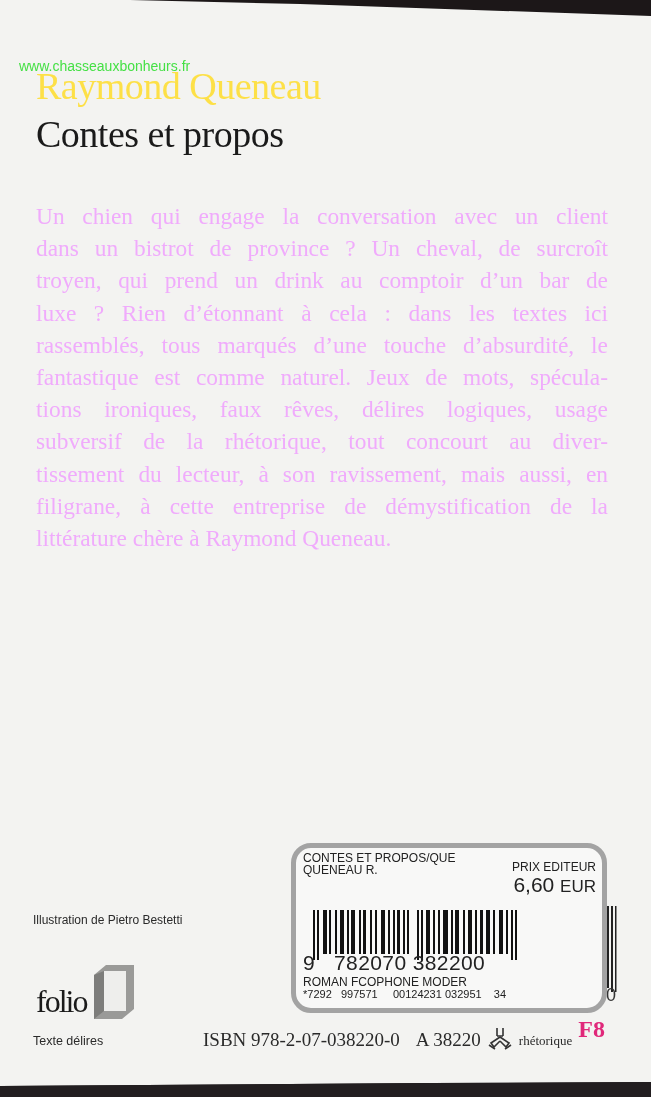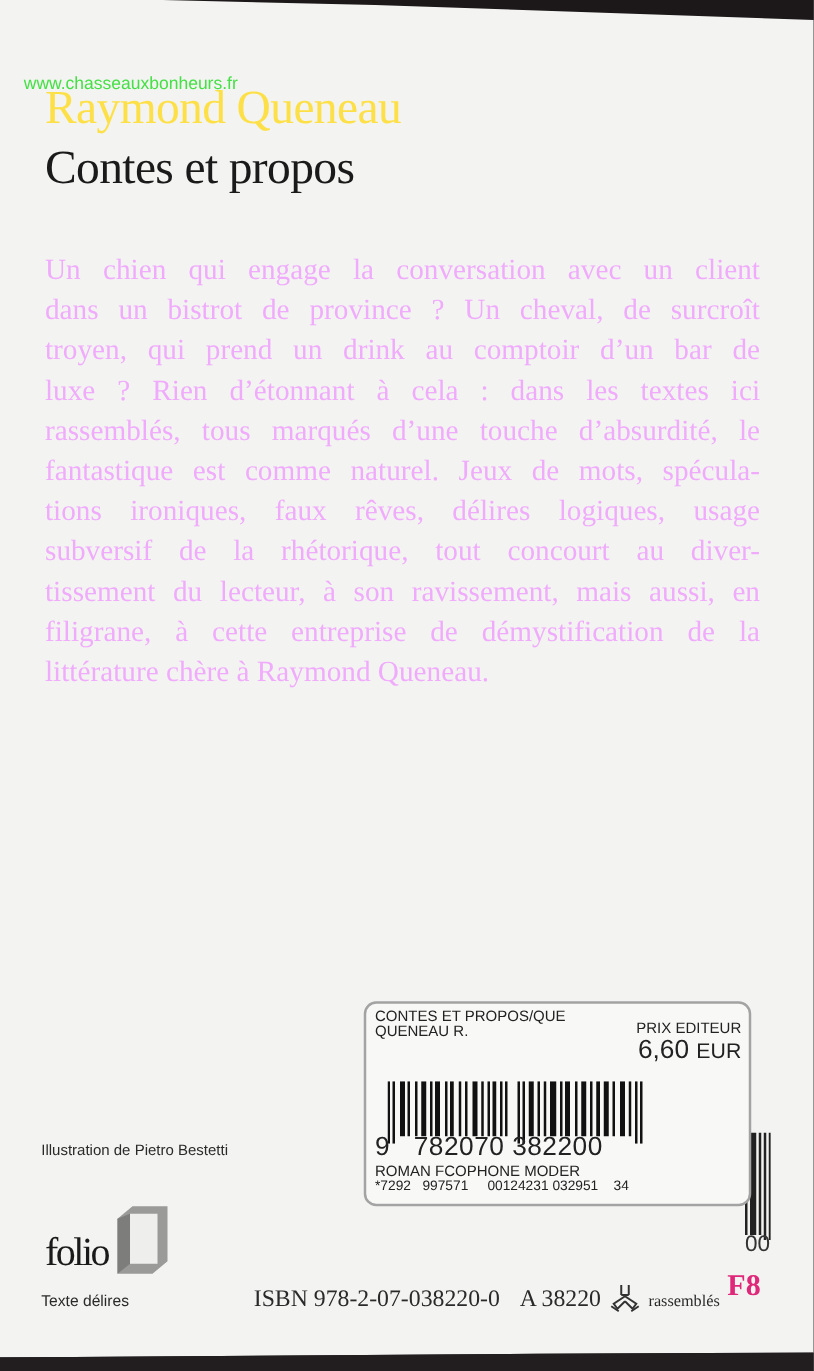--- a/index.html
+++ b/index.html
@@ -71,23 +71,23 @@
       font-family: Liberation Serif, serif;
       font-size: 19px; color: #2a2a2a; white-space: nowrap;
       display: flex; align-items: flex-end;
     }
     .isbn-line .gap { display: inline-block; width: 16px; }
     .isbn-line .cat-label { font-size: 13px; margin-left: 6px; margin-bottom: 2px; }
     .isbn-line .cat-code { font-size: 24px; font-weight: bold; color: #e0287a; margin-left: 6px; position: relative; top: -8px; }
     .recycle-icon { display: inline-block; width: 26px; height: 24px; margin-left: 6px; }
     
     .label {
-      position: absolute; left: 291px; top: 801px; width: 306px; height: 160px;
+      position: absolute; left: 291px; top: 843px; width: 306px; height: 160px;
       background: #f8f8f7;
-      border: 2px solid #a3a3a3; border-radius: 10px;
+      border: 5px solid #a3a3a3; border-radius: 20px;
       font-family: "Liberation Sans", sans-serif; color: #222;
       z-index: 2;
     }
     .label .l-title { position: absolute; left: 7px; top: 4px; font-size: 12px; line-height: 12px; }
     .label .l-prix { position: absolute; right: 6px; top: 12px; font-size: 12px; margin-left: 23px; }
     .label .l-price { position: absolute; right: 6px; top: 25px; font-size: 21px; margin-left: 36px; }
     .label .l-price .cur { font-size: 17px; }
     .label .barcode { position: absolute; left: 17px; top: 62px; width: 220px; height: 50px; }
     .label .b-first { position: absolute; left: 7px; top: 103px; font-size: 21px; }
     .label .b-num { position: absolute; left: 38px; top: 103px; font-size: 21px; letter-spacing: 0.4px; }
@@ -204,15 +204,15 @@
   <span class="gap"></span>
   <span>A 38220</span>
   <svg class="recycle-icon" viewBox="0 0 26 24">
     <g fill="none" stroke="#333" stroke-width="1.6">
       <path d="M10 1 V9 M16 1 V9 M10 9 H16"></path>
       <path d="M13 10 L4 16 L7 20 L13 14"></path>
       <path d="M13 10 L22 16 L19 20 L13 14"></path>
       <path d="M2 18 L8 22 M24 18 L18 22"></path>
     </g>
   </svg>
-  <span class="cat-label">rassemblés</span>
+  <span class="cat-label">rhétorique</span>
   <span class="cat-code">F8</span>
 </div>
 
 </body></html>

